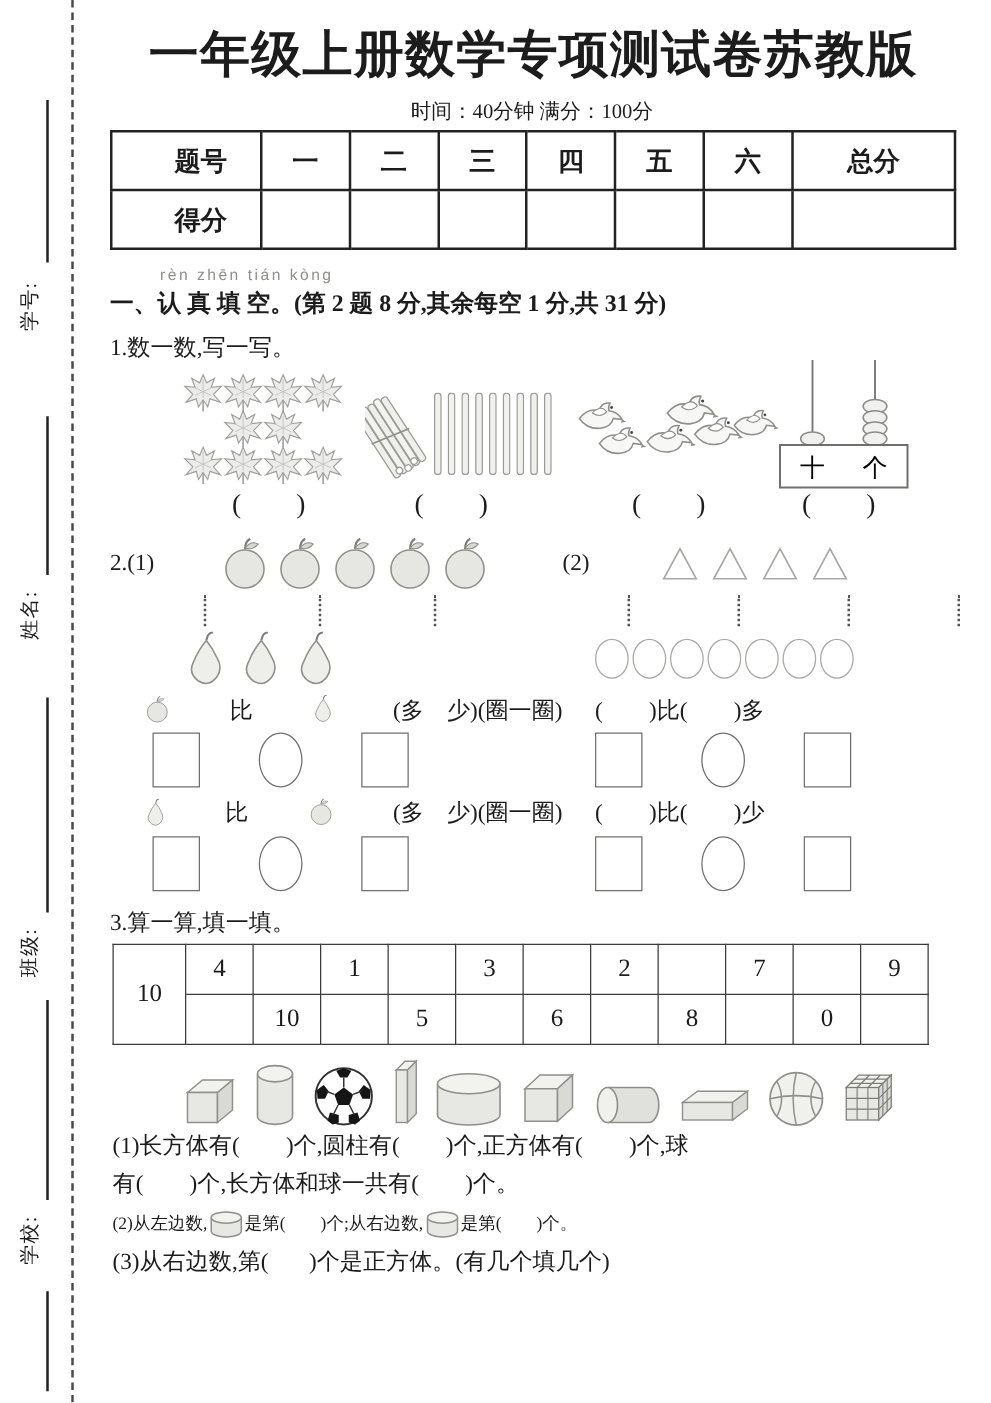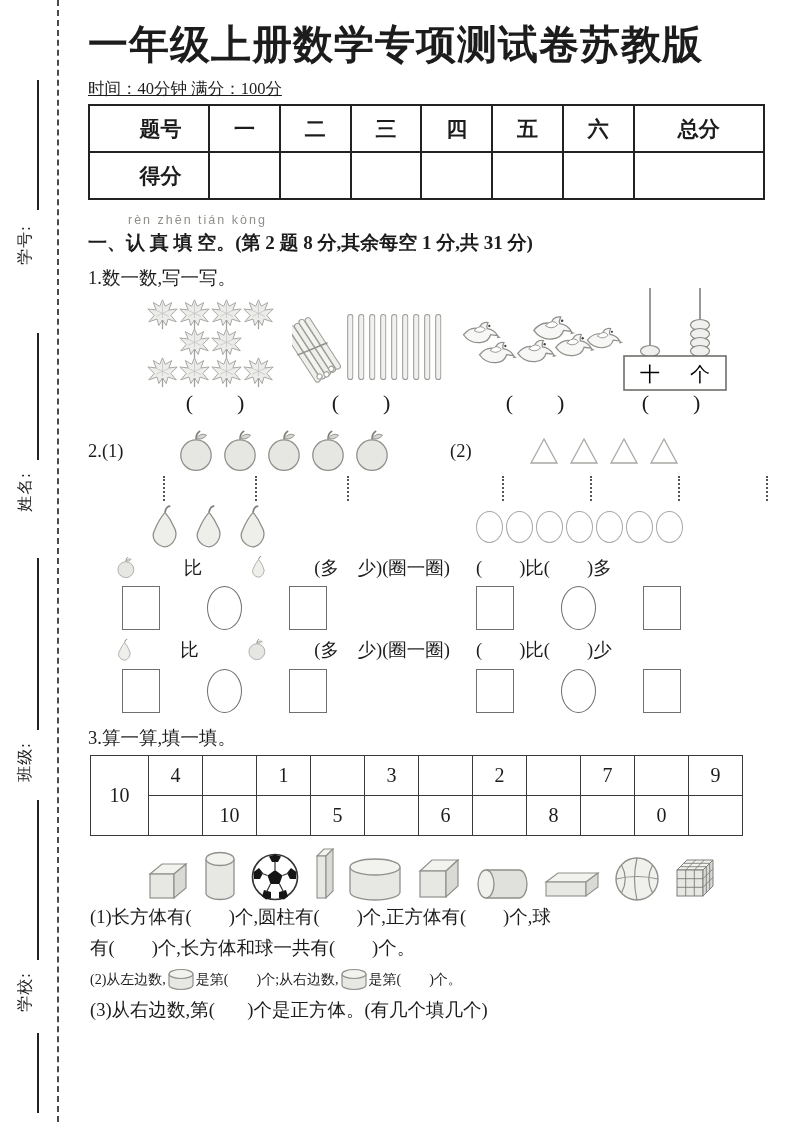--- a/index.html
+++ b/index.html
@@ -5,25 +5,25 @@
   html,body{margin:0;padding:0;background:#fff;}
   #page{position:relative;width:793px;height:1122px;background:#fff;overflow:hidden;
         font-family:"Liberation Serif","DejaVu Serif",serif;color:#1c1c1c;}
   
   .seal-dashed{position:absolute;left:57px;top:0;height:1122px;border-left:2px dashed #4a4a4a;}
   .seal-line{position:absolute;left:37px;border-left:2px solid #222;}
   .seal-label{position:absolute;left:-35px;width:120px;height:20px;line-height:20px;text-align:center;
               transform:rotate(-90deg);font-size:16px;letter-spacing:1px;}
   
   #content{position:absolute;left:88px;top:0;width:677px;}
-  .title{margin-top:20px;text-align:left;font-family:"Liberation Sans","DejaVu Sans",sans-serif;
+  .title{margin-top:20px;text-align:center;font-family:"Liberation Sans","DejaVu Sans",sans-serif;
          font-weight:bold;font-size:40px;line-height:48px;letter-spacing:1px;}
   .subtitle{margin-top:6px;text-align:center;font-family:"Liberation Sans","DejaVu Sans",sans-serif;
             font-weight:bold;font-size:31px;line-height:40px;}
-  .meta{margin-top:10px;text-align:left;font-size:16.5px;padding-right:2px;text-decoration:underline;}
+  .meta{margin-top:10px;text-align:center;font-size:16.5px;padding-right:2px;}
   table.score{margin-top:4px;border-collapse:collapse;width:100%;}
   table.score td{border:2px solid #222;text-align:center;font-size:21px;font-weight:600;height:43px;}
   table.score td.first{width:93px;padding-left:24px;}
   .sec-head{position:relative;margin-top:30px;font-size:19px;font-weight:bold;white-space:pre;}
   .pinyin{position:absolute;top:-17px;left:40px;font-size:12.5px;font-weight:normal;color:#8e8e8a;
           font-family:"Liberation Sans","DejaVu Sans",sans-serif;letter-spacing:2px;}
   .qlabel{margin-top:9px;font-size:18.5px;white-space:pre;}
   
   #q1fig{position:relative;height:92px;margin-top:8px;}
   #q1fig .grp{position:absolute;top:0;}

